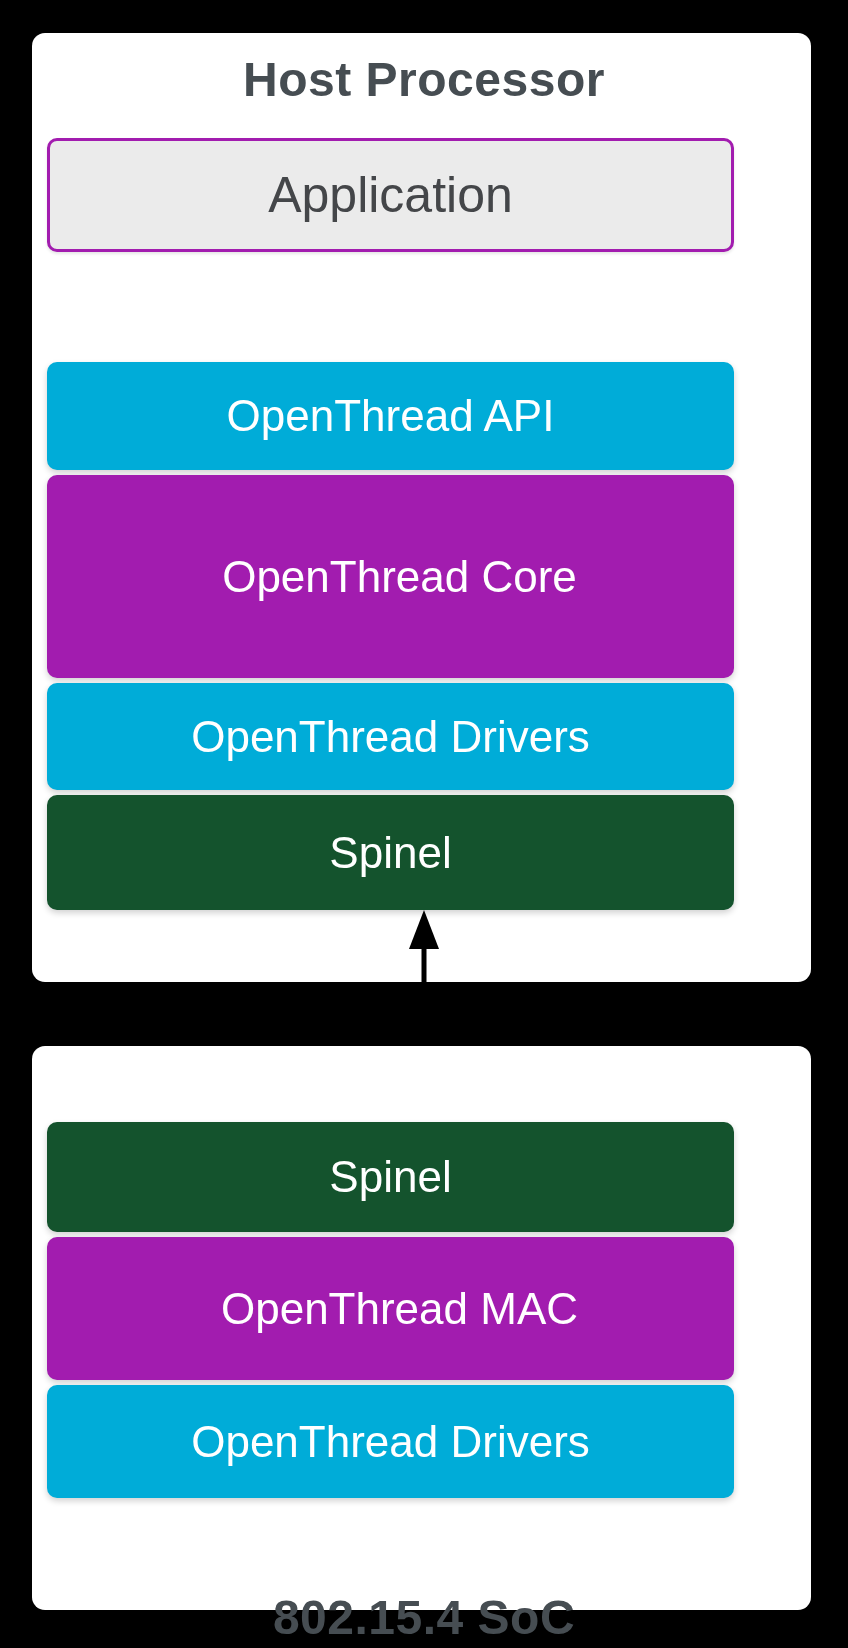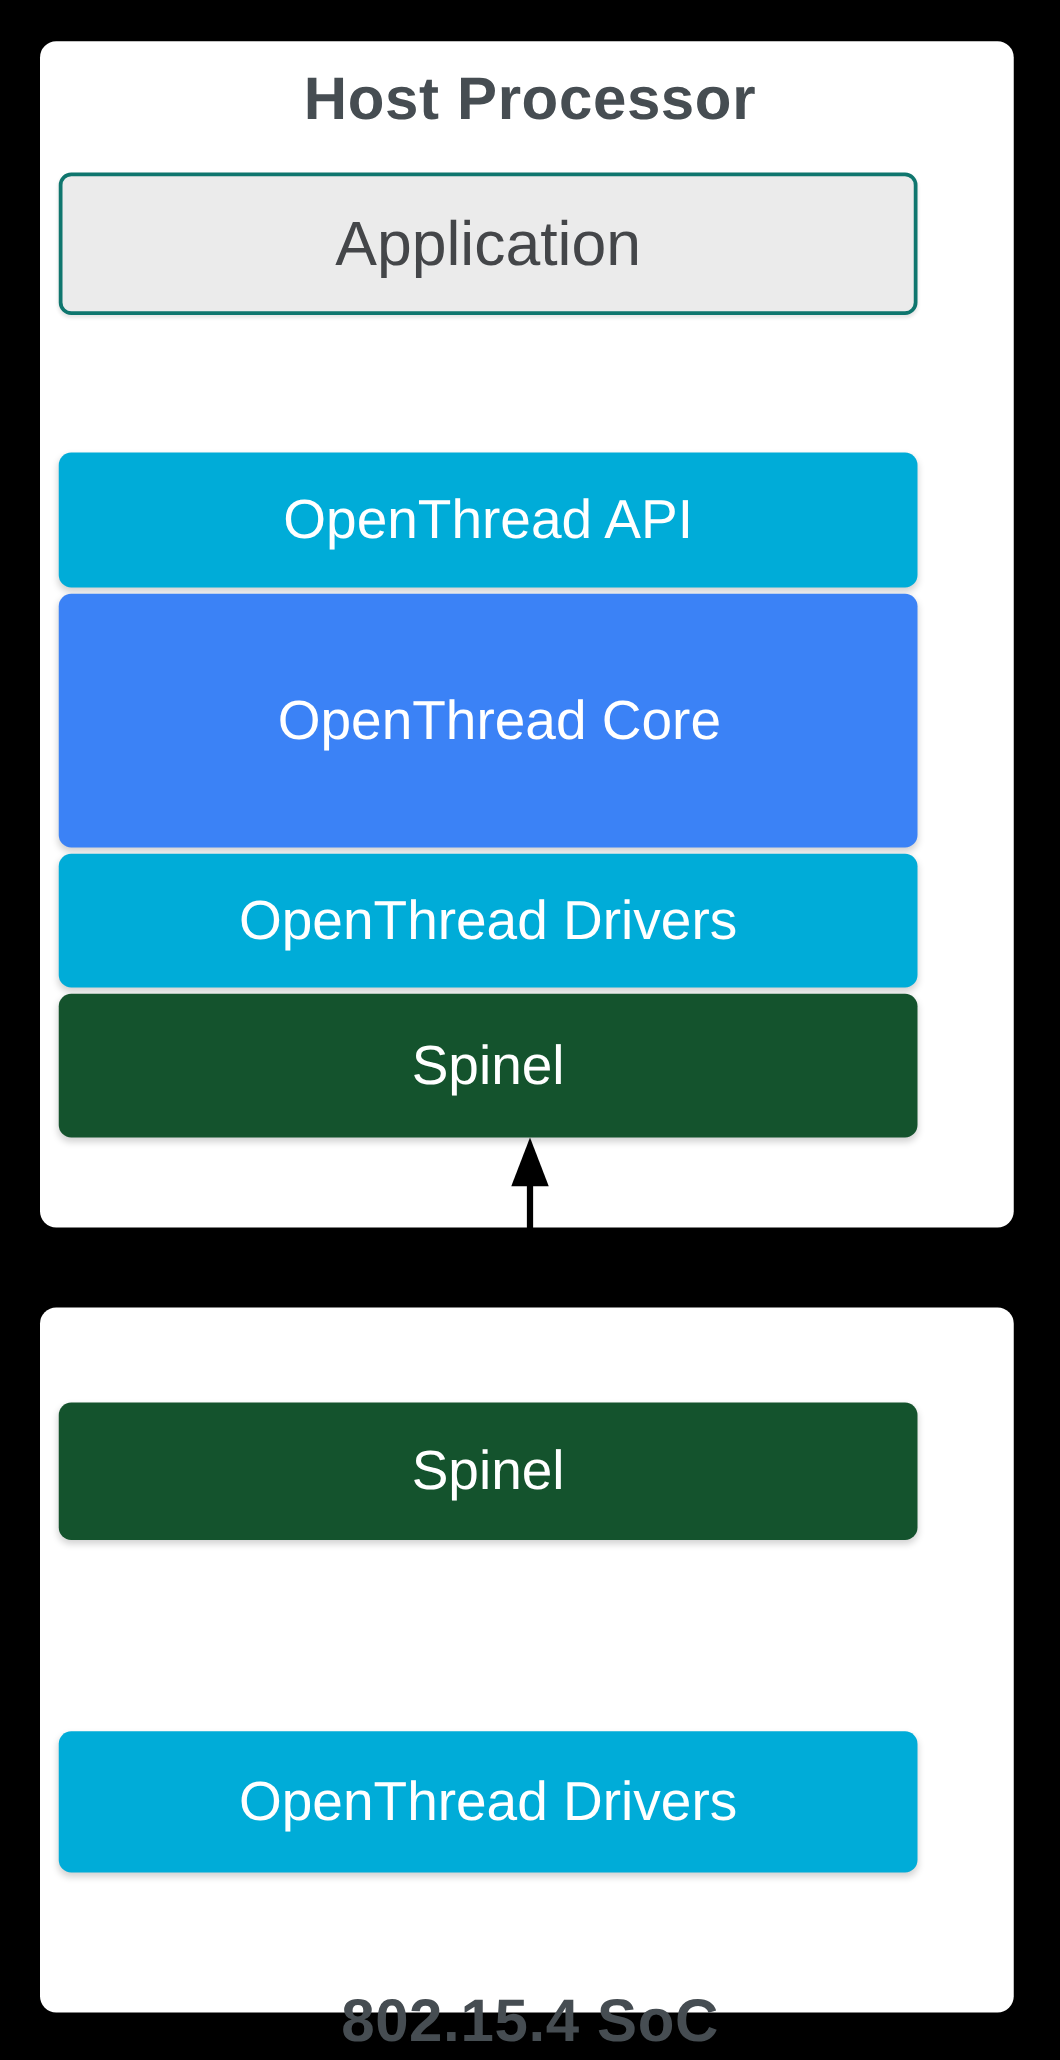--- a/index.html
+++ b/index.html
@@ -17,23 +17,23 @@
     font-size:48px;font-weight:bold;color:#464D52;letter-spacing:0.5px;
   }
   .host-title{top:52px;}
   .soc-title{top:1578px;margin-top:12px;}
   .layer{
     position:absolute;left:47px;width:687px;box-sizing:border-box;
     display:flex;align-items:center;justify-content:center;
     border-radius:10px;font-size:44px;
     box-shadow:0 3px 6px rgba(0,0,0,0.18);
   }
-  .layer.gray{background:#EBEBEB;border:3px solid #0f766e;color:#444649;font-size:50px;box-shadow:0 2px 3px rgba(0,0,0,0.10);}
+  .layer.gray{background:#EBEBEB;border:3px solid #a21caf;color:#444649;font-size:50px;box-shadow:0 2px 3px rgba(0,0,0,0.10);}
   .layer.cyan{background:#00ACD8;color:#fff;}
-  .layer.blue{background:#3b82f6;color:#fff;padding-left:18px;}
+  .layer.blue{background:#a21caf;color:#fff;padding-left:18px;}
   .layer.red {background:#14532d;color:#fff;}
 
   
   .l-app    {top:138px;height:114px;}
   .l-third  {top:260px;height:97px;}
   .l-api    {top:362px;height:108px;}
   .l-core   {top:475px;height:203px;}
   .l-hdrv   {top:683px;height:107px;}
   .l-hspinel{top:795px;height:115px;}
   
@@ -71,19 +71,22 @@
     <line x1="30" y1="36" x2="30" y2="182" stroke="#000" stroke-width="5"></line>
     <polygon points="30,2 45,41 15,41" fill="#000"></polygon>
     <polygon points="30,214 15,175 45,175" fill="#000"></polygon>
   </svg>
 
   <div class="panel panel-soc"></div>
 
   <div class="layer red l-sspinel">
     <span>Spinel</span>
   </div>
+  <div class="layer blue l-mac">
+    <span>OpenThread MAC</span>
+  </div>
   <div class="layer cyan l-sdrv">
     <span>OpenThread Drivers</span>
   </div>
 
   <div class="panel-title soc-title">802.15.4 SoC</div>
 
 </div>
 
 </body></html>

